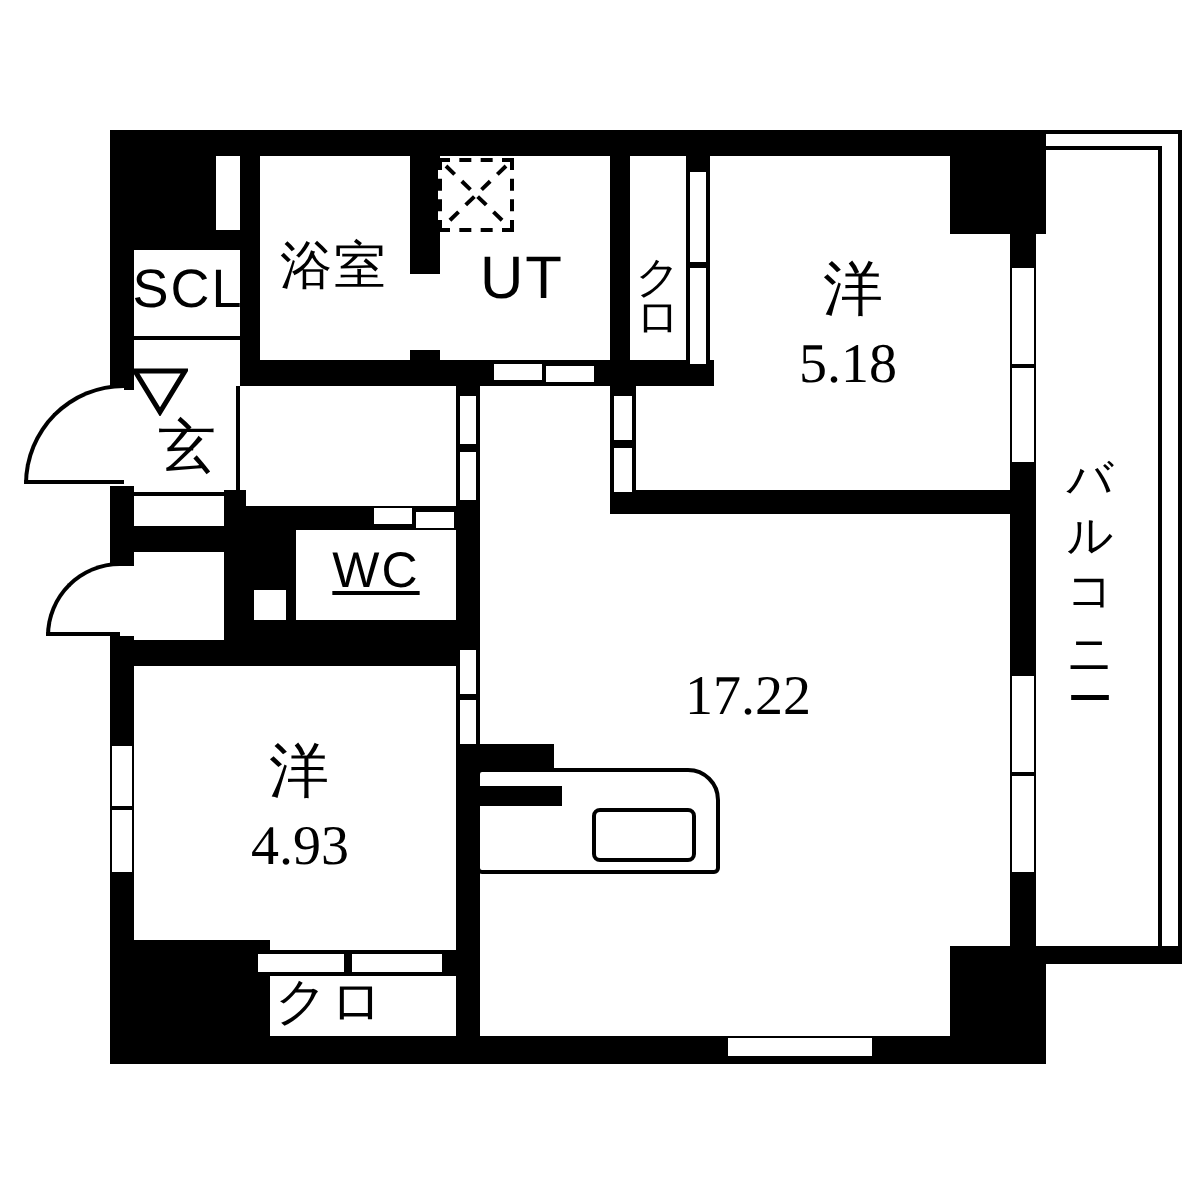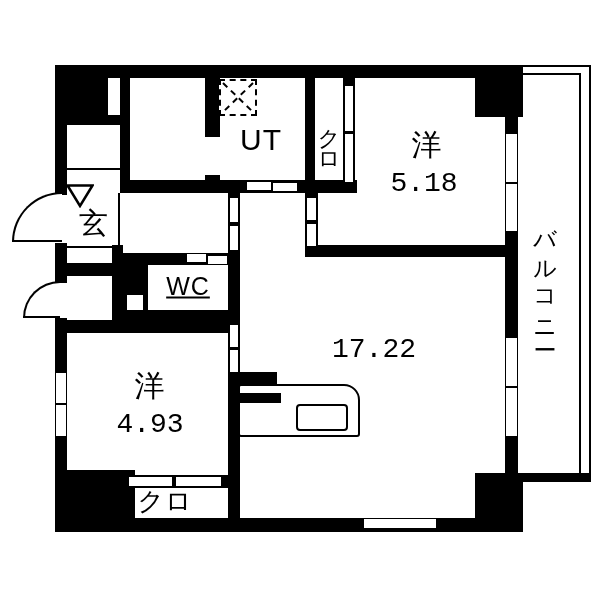--- a/index.html
+++ b/index.html
@@ -7,21 +7,21 @@
           font-family:"Liberation Sans","DejaVu Sans",sans-serif;color:#000;}
   .abs{position:absolute;}
   .w{position:absolute;background:#000;}
   .g{position:absolute;background:#fff;}
   .win{position:absolute;background:#fff;border:1px solid #000;box-sizing:border-box;}
   .slide{position:absolute;background:#fff;border:1px solid #000;box-sizing:border-box;}
   .thin{position:absolute;background:#000;}
   .lbl{position:absolute;transform:translate(-50%,-50%);white-space:nowrap;
        font-size:27px;letter-spacing:1px;}
   .num{position:absolute;transform:translate(-50%,-50%);white-space:nowrap;
-       font-size:28px;font-family:Liberation Mono, monospace;}
+       font-size:28px;font-family:Liberation Serif, serif;}
   .vtext{position:absolute;writing-mode:vertical-rl;text-orientation:mixed;
          transform:translate(-50%,-50%);}
   .arc{position:absolute;background:#fff;border:2px solid #000;border-right:none;
        border-top-left-radius:100% 100%;box-sizing:border-box;}
   .counter{position:absolute;background:#fff;border:2px solid #000;box-sizing:border-box;
            border-radius:3px 16px 3px 3px;}
   .sink{position:absolute;background:#fff;border:2px solid #000;box-sizing:border-box;
         border-radius:4px;}
   .washer{position:absolute;border:2px dashed #000;box-sizing:border-box;background:#fff;}
 </style>
@@ -103,25 +103,27 @@
     <svg width="34" height="33" viewBox="0 0 34 33" style="display:block;">
       <line x1="2" y1="2" x2="32" y2="31" stroke="#000" stroke-width="2" stroke-dasharray="6,5"></line>
       <line x1="32" y1="2" x2="2" y2="31" stroke="#000" stroke-width="2" stroke-dasharray="6,5"></line>
     </svg>
   </div>
   <div class="counter" style="left:238px;top:384px;width:122px;height:53px;"></div>
   <div class="sink" style="left:296px;top:404px;width:52px;height:27px;"></div>
   <div class="w" style="left:228px;top:372px;width:49px;height:13px;"></div>
   <div class="w" style="left:238px;top:393px;width:43px;height:10px;"></div>
 
+  <div class="lbl" style="left:167px;top:133px;font-size:26px;">浴室</div>
   <div class="lbl" style="left:261px;top:140px;font-size:30px;">UT</div>
   <div class="vtext" style="left:329px;top:138px;font-size:22px;">クロ</div>
   <div class="lbl" style="left:427px;top:145px;font-size:30px;">洋</div>
   <div class="num" style="left:424px;top:183px;">5.18</div>
   <div class="vtext" style="left:546px;top:278px;font-size:23px;letter-spacing:5px;">バルコニー</div>
+  <div class="lbl" style="left:94px;top:145px;font-size:27px;">SCL</div>
   <div class="lbl" style="left:94px;top:224px;font-size:29px;">玄</div>
   <div class="lbl" style="left:188px;top:286px;font-size:25px;text-decoration:underline;">WC</div>
   <div class="num" style="left:374px;top:349px;">17.22</div>
   <div class="lbl" style="left:150px;top:386px;font-size:30px;">洋</div>
   <div class="num" style="left:150px;top:424px;">4.93</div>
   <div class="lbl" style="left:165px;top:501px;font-size:26px;">クロ</div>
 
 </div>
 
 </body></html>

